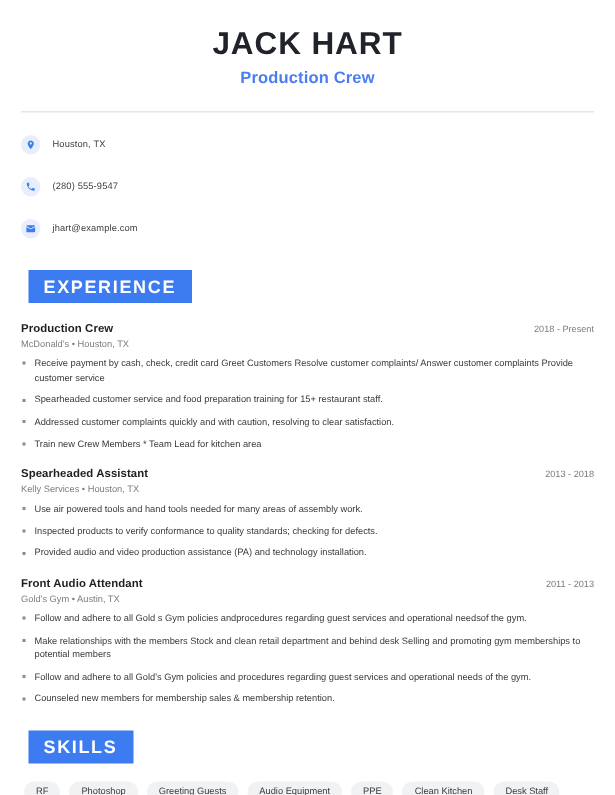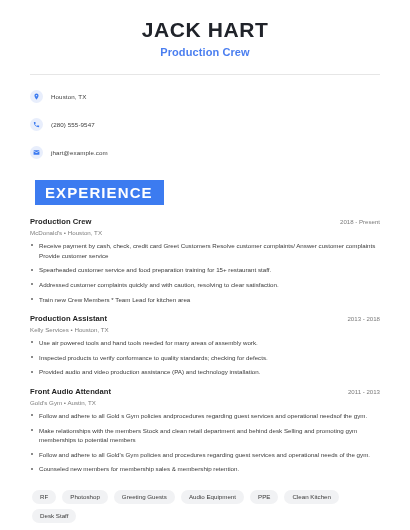--- a/index.html
+++ b/index.html
@@ -4,21 +4,21 @@
 <style>
   * { box-sizing: border-box; margin: 0; padding: 0; }
   html, body {
     width: 410px;
     height: 530px;
     background: #ffffff;
     font-family: "Liberation Sans", sans-serif;
     color: #2b2b2b;
     overflow: hidden;
   }
-  .page { width: 410px; height: 376px; position: relative; padding: 0 30px; }
+  .page { width: 410px; height: 376px; position: relative; padding: 0 14px; }
 
   
   .header { text-align: center; padding-top: 18px; }
   .name {
     font-size: 21px;
     font-weight: 700;
     letter-spacing: 0.6px;
     color: #20232a;
     line-height: 1.1;
   }
@@ -54,21 +54,21 @@
     margin-right: 8px;
   }
   .ic svg { display: block; }
   .contact-text { font-size: 6.2px; color: #3d3d3d; letter-spacing: 0.1px; }
 
   
   .sec-head {
     display: inline-block;
     background: #3c7bf0;
     color: #ffffff;
-    font-size: 15px;
+    font-size: 12px;
     font-weight: 700;
     letter-spacing: 1.1px;
     padding: 4px 11px 4px 10px;
     margin-left: 5px;
   }
   .sec-wrap { margin-top: 18px; }
 
   
   .exp { margin-top: 12px; }
   .job { margin-bottom: 10px; }
@@ -188,21 +188,21 @@
         <ul class="bullets">
           <li>Receive payment by cash, check, credit card Greet Customers Resolve customer complaints/ Answer customer complaints Provide customer service</li>
           <li>Spearheaded customer service and food preparation training for 15+ restaurant staff.</li>
           <li>Addressed customer complaints quickly and with caution, resolving to clear satisfaction.</li>
           <li>Train new Crew Members * Team Lead for kitchen area</li>
         </ul>
       </div>
 
       <div class="job">
         <div class="job-head">
-          <span class="role">Production Assistant</span>
+          <span class="role">Spearheaded Assistant</span>
           <span class="dates">2013 - 2018</span>
         </div>
         <div class="company">Kelly Services • Houston, TX</div>
         <ul class="bullets">
           <li>Use air powered tools and hand tools needed for many areas of assembly work.</li>
           <li>Inspected products to verify conformance to quality standards; checking for defects.</li>
           <li>Provided audio and video production assistance (PA) and technology installation.</li>
         </ul>
       </div>
 
@@ -217,20 +217,21 @@
           <li>Make relationships with the members Stock and clean retail department and behind desk Selling and promoting gym memberships to potential members</li>
           <li>Follow and adhere to all Gold's Gym policies and procedures regarding guest services and operational needs of the gym.</li>
           <li>Counseled new members for membership sales &amp; membership retention.</li>
         </ul>
       </div>
 
     </div>
   </div>
 
   <div class="skills-wrap">
+    <div class="sec-head">SKILLS</div>
     <div class="chips">
       <span class="chip">RF</span>
       <span class="chip">Photoshop</span>
       <span class="chip">Greeting Guests</span>
       <span class="chip">Audio Equipment</span>
       <span class="chip">PPE</span>
       <span class="chip">Clean Kitchen</span>
       <span class="chip">Desk Staff</span>
 
     </div>

